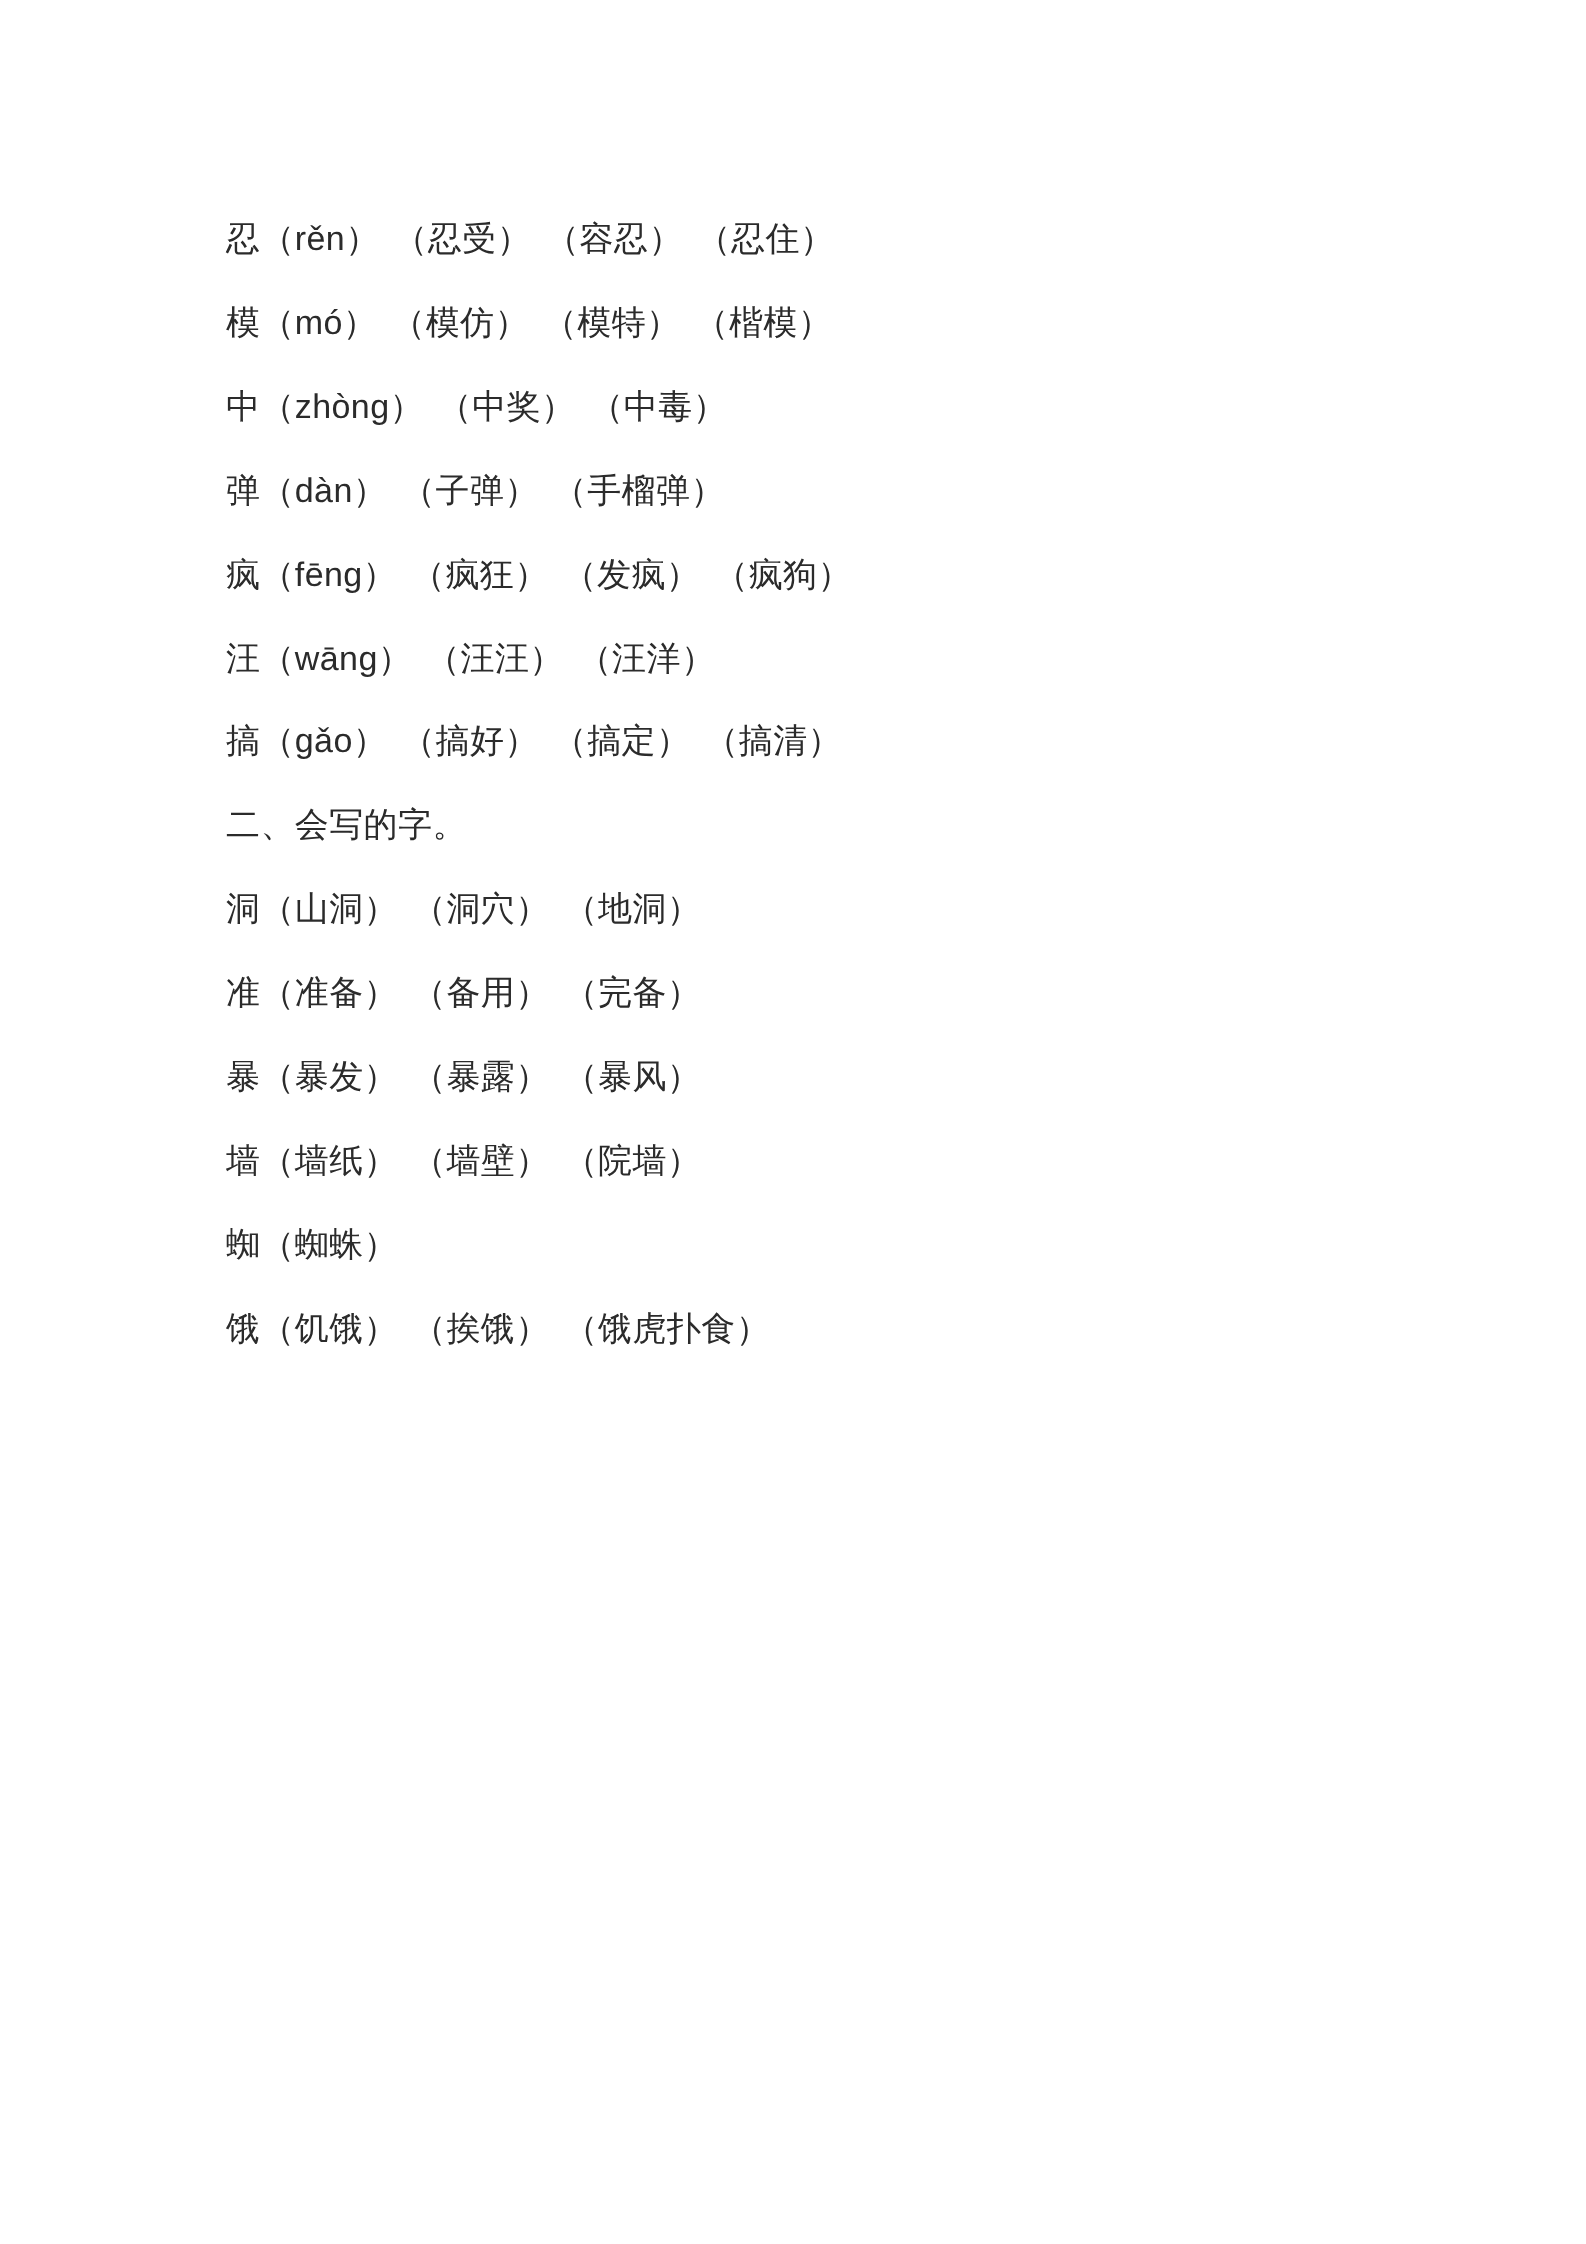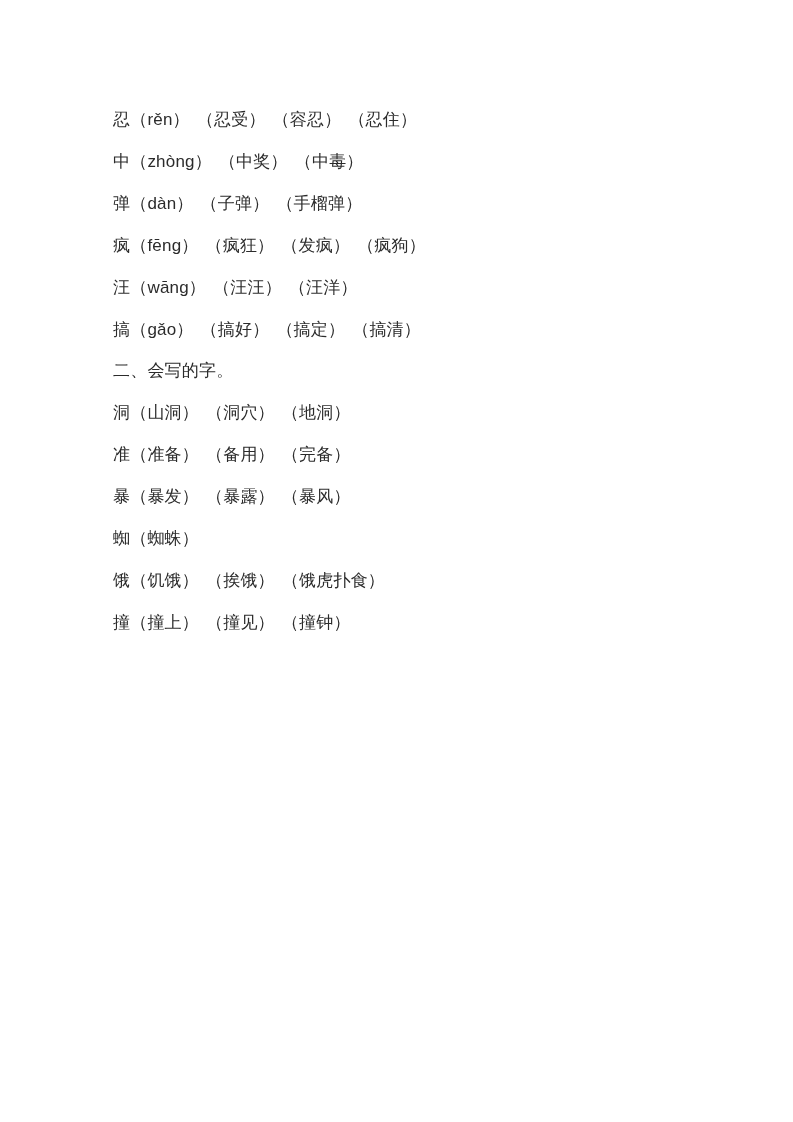--- a/index.html
+++ b/index.html
@@ -43,26 +43,27 @@
   .row.heading{
     color:var(--text-color);
   }
 </style>
 </head>
 <body>
 
 <div class="page">
   <div class="content" id="word-list">
       <div class="row"><span class="head">忍</span><span class="grp">（rěn）</span><span class="grp gap">（忍受）</span><span class="grp gap">（容忍）</span><span class="grp gap">（忍住）</span></div>
+      <div class="row"><span class="head">模</span><span class="grp">（mó）</span><span class="grp gap">（模仿）</span><span class="grp gap">（模特）</span><span class="grp gap">（楷模）</span></div>
       <div class="row"><span class="head">中</span><span class="grp">（zhòng）</span><span class="grp gap">（中奖）</span><span class="grp gap">（中毒）</span></div>
       <div class="row"><span class="head">弹</span><span class="grp">（dàn）</span><span class="grp gap">（子弹）</span><span class="grp gap">（手榴弹）</span></div>
       <div class="row"><span class="head">疯</span><span class="grp">（fēng）</span><span class="grp gap">（疯狂）</span><span class="grp gap">（发疯）</span><span class="grp gap">（疯狗）</span></div>
       <div class="row"><span class="head">汪</span><span class="grp">（wāng）</span><span class="grp gap">（汪汪）</span><span class="grp gap">（汪洋）</span></div>
       <div class="row"><span class="head">搞</span><span class="grp">（gǎo）</span><span class="grp gap">（搞好）</span><span class="grp gap">（搞定）</span><span class="grp gap">（搞清）</span></div>
       <div class="row heading">二、会写的字。</div>
       <div class="row"><span class="head">洞</span><span class="grp">（山洞）</span><span class="grp gap">（洞穴）</span><span class="grp gap">（地洞）</span></div>
       <div class="row"><span class="head">准</span><span class="grp">（准备）</span><span class="grp gap">（备用）</span><span class="grp gap">（完备）</span></div>
       <div class="row"><span class="head">暴</span><span class="grp">（暴发）</span><span class="grp gap">（暴露）</span><span class="grp gap">（暴风）</span></div>
+      <div class="row"><span class="head">墙</span><span class="grp">（墙纸）</span><span class="grp gap">（墙壁）</span><span class="grp gap">（院墙）</span></div>
       <div class="row"><span class="head">蜘</span><span class="grp">（蜘蛛）</span></div>
       <div class="row"><span class="head">饿</span><span class="grp">（饥饿）</span><span class="grp gap">（挨饿）</span><span class="grp gap">（饿虎扑食）</span></div>
-      <div class="row"><span class="head">撞</span><span class="grp">（撞上）</span><span class="grp gap">（撞见）</span><span class="grp gap">（撞钟）</span></div>
     </div>
 </div>
 
 </body></html>

